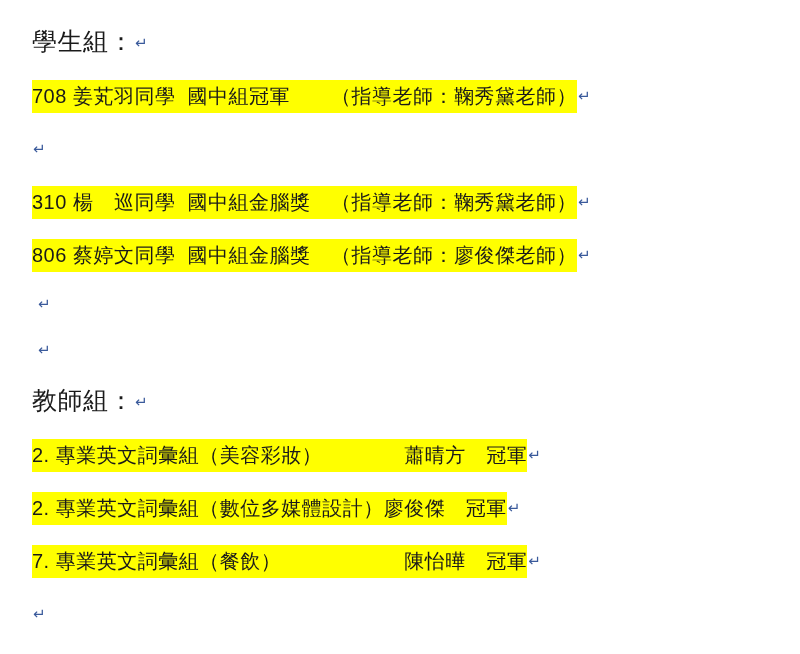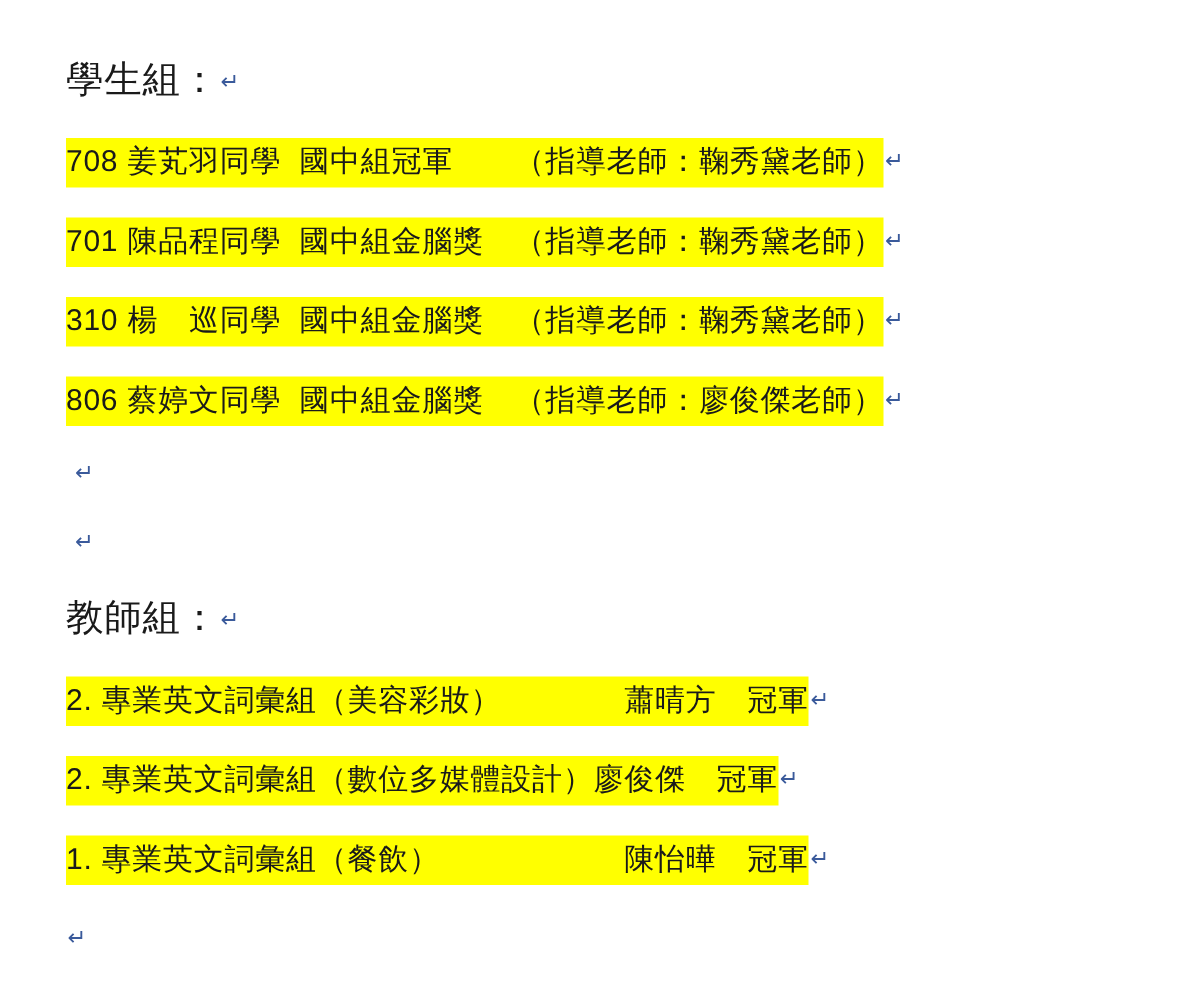--- a/index.html
+++ b/index.html
@@ -11,21 +11,21 @@
     height: 654px;
     background: #ffffff;
     font-family: "Liberation Sans", "DejaVu Sans", sans-serif;
     color: #1a1a1a;
     overflow: hidden;
   }
   .page {
     position: relative;
     width: 664px;
     height: 654px;
-    padding: 16px;
+    padding: 4px;
     box-sizing: border-box;
   }
   .doc-body {
     padding: 14px 0 0 28px;
   }
   .para {
     display: flex;
     align-items: baseline;
     margin: 0;
     padding: 0;
@@ -76,21 +76,21 @@
   <div class="doc-body">
 
     <div class="para heading">
       <span class="run plain">學生組：</span><span class="pilcrow">↵</span>
     </div>
 
     <div class="para">
       <span class="run hl">708 姜芄羽同學  國中組冠軍　　（指導老師：鞠秀黛老師）</span><span class="pilcrow">↵</span>
     </div>
     <div class="para">
-      <span class="run hl">701 陳品程同學  國中組金腦獎　（指導老師：鞠秀黛老師）</span><span class="pilcrow">↵</span>
+      <span class="pilcrow">↵</span>
     </div>
     <div class="para">
       <span class="run hl">310 楊　巡同學  國中組金腦獎　（指導老師：鞠秀黛老師）</span><span class="pilcrow">↵</span>
     </div>
     <div class="para">
       <span class="run hl">806 蔡婷文同學  國中組金腦獎　（指導老師：廖俊傑老師）</span><span class="pilcrow">↵</span>
     </div>
 
     <div class="para blank">
       <span class="pilcrow standalone">↵</span>
@@ -103,20 +103,20 @@
       <span class="run plain">教師組：</span><span class="pilcrow">↵</span>
     </div>
 
     <div class="para">
       <span class="run hl">2. 專業英文詞彙組（美容彩妝）　　　　蕭晴方　冠軍</span><span class="pilcrow">↵</span>
     </div>
     <div class="para">
       <span class="run hl">2. 專業英文詞彙組（數位多媒體設計）廖俊傑　冠軍</span><span class="pilcrow">↵</span>
     </div>
     <div class="para">
-      <span class="run hl">1. 專業英文詞彙組（餐飲）　　　　　　陳怡曄　冠軍</span><span class="pilcrow">↵</span>
+      <span class="run hl">7. 專業英文詞彙組（餐飲）　　　　　　陳怡曄　冠軍</span><span class="pilcrow">↵</span>
     </div>
     <div class="para">
       <span class="pilcrow">↵</span>
     </div>
 
   </div>
 </div>
 
 </body></html>

